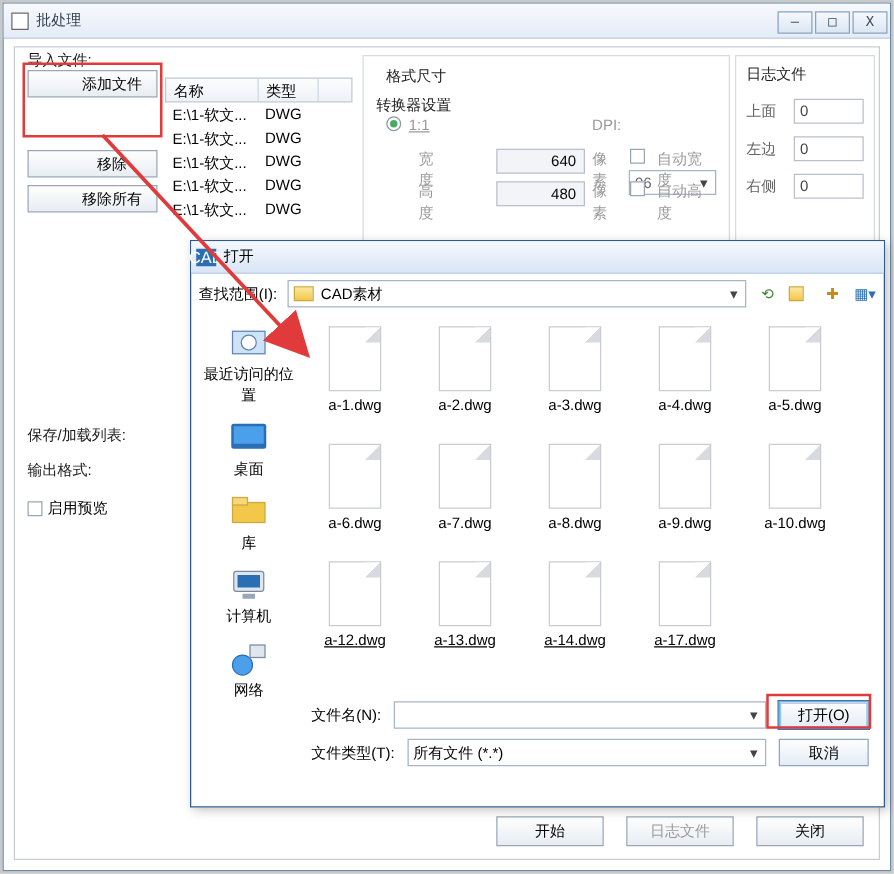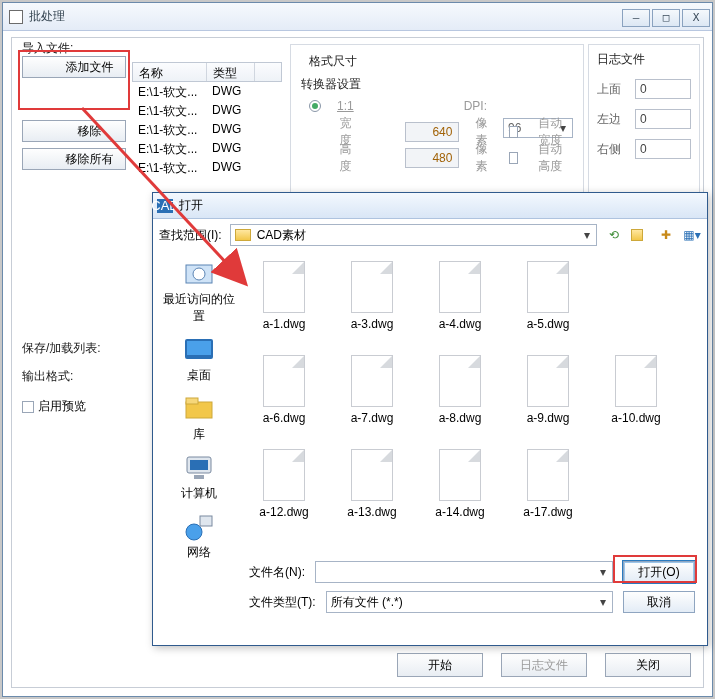--- a/index.html
+++ b/index.html
@@ -24,24 +24,24 @@
   
   .tbl { position:absolute; left:120px; top:24px; width:150px; }
   .tbl-head { display:flex; background:linear-gradient(#fbfcfe,#eef2f7); border:1px solid #c0c8d4; height:20px; }
   .tbl-head > div { padding:2px 6px; border-right:1px solid #d0d6df; }
   .tbl-row { display:flex; height:19px; }
   .tbl-row > div { padding:2px 6px; white-space:nowrap; overflow:hidden; text-overflow:ellipsis; }
   .c-name { width:74px; } .c-type { width:48px; }
 
   
   .conv { position:absolute; left:278px; top:6px; width:294px; height:172px; border:1px solid #d6dbe3; padding:6px 10px; color:#666; }
-  .conv .row { display:flex; align-items:center; height:26px; gap:16px; }
+  .conv .row { display:flex; height:26px; gap:6px; }
   .radio { width:12px;height:12px;border:1px solid #8a97a8;border-radius:50%; display:inline-flex;align-items:center;justify-content:center;}
   .radio.on::after{content:"";width:6px;height:6px;background:#4a6;border-radius:50%;}
-  .numbox { width:72px;height:20px;border:1px solid #b9c0cc;background:#f2f4f7;display:flex;align-items:center;justify-content:flex-end;padding-right:6px;color:#a16207;margin-left:32px;}
+  .numbox { width:72px;height:20px;border:1px solid #b9c0cc;background:#f2f4f7;display:flex;align-items:center;justify-content:flex-end;padding-right:6px;color:#000000;margin-left:32px;}
   .chk { width:12px;height:12px;border:1px solid #9aa6b7;background:#fff;display:inline-block;margin-right:4px;}
   .dim { color:#9a9a9a; }
 
   
   .marg { position:absolute; left:576px; top:6px; width:112px; height:172px; border:1px solid #d6dbe3; padding:6px 8px; color:#666;}
   .marg .mrow { display:flex; align-items:center; height:30px; justify-content:space-between;}
   .spin { width:56px;height:20px;border:1px solid #b9c0cc;background:#fff;display:flex;align-items:center;padding-left:4px;color:#444;}
 
   
   .dlg { position:absolute; left:140px; top:154px; width:556px; height:454px; background:#fff; border:1px solid #2f5a8d; box-shadow:2px 2px 8px rgba(0,0,0,.25); }
@@ -254,20 +254,24 @@
         </div>
 
         <div class="files">
           <div class="frow">
             <div class="fitem">
                 <div class="fico"></div>
                 <span class="fname">a-1.dwg</span>
               </div>
             <div class="fitem">
                 <div class="fico"></div>
+                <span class="fname">a-2.dwg</span>
+              </div>
+            <div class="fitem">
+                <div class="fico"></div>
                 <span class="fname">a-3.dwg</span>
               </div>
             <div class="fitem">
                 <div class="fico"></div>
                 <span class="fname">a-4.dwg</span>
               </div>
             <div class="fitem">
                 <div class="fico"></div>
                 <span class="fname">a-5.dwg</span>
               </div>
@@ -287,21 +291,21 @@
               </div>
             <div class="fitem">
                 <div class="fico"></div>
                 <span class="fname">a-9.dwg</span>
               </div>
             <div class="fitem">
                 <div class="fico"></div>
                 <span class="fname">a-10.dwg</span>
               </div>
           </div>
-          <div class="frow" style="margin-top:18px;">
+          <div class="frow" style="margin-top:18px;text-decoration:underline;">
             <div class="fitem">
                 <div class="fico"></div>
                 <span class="fname">a-12.dwg</span>
               </div>
             <div class="fitem">
                 <div class="fico"></div>
                 <span class="fname">a-13.dwg</span>
               </div>
             <div class="fitem">
                 <div class="fico"></div>

